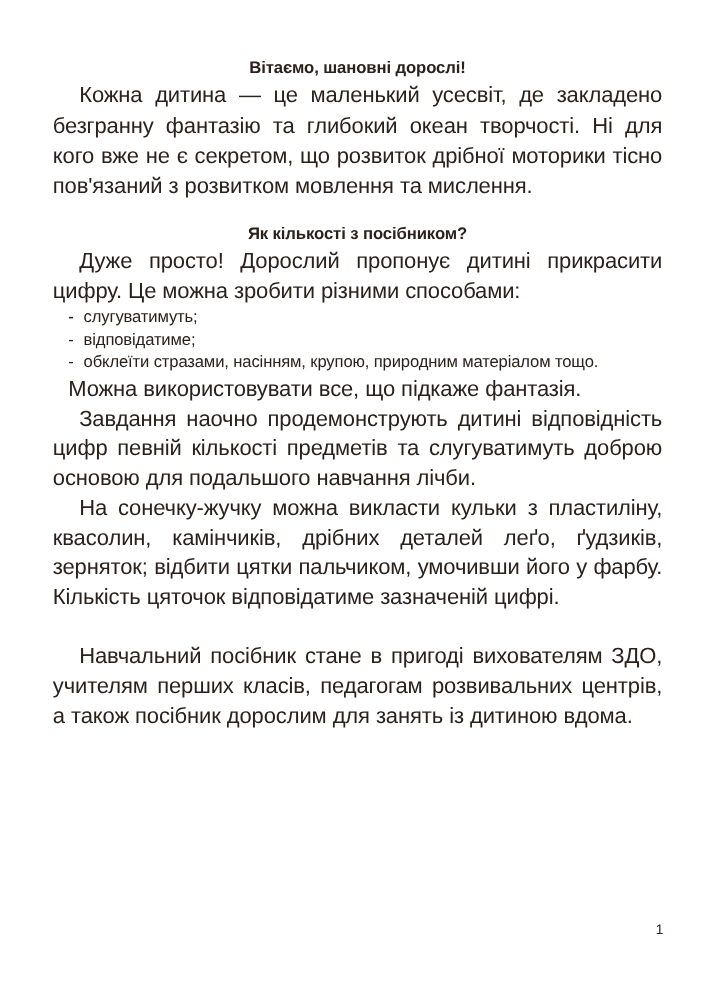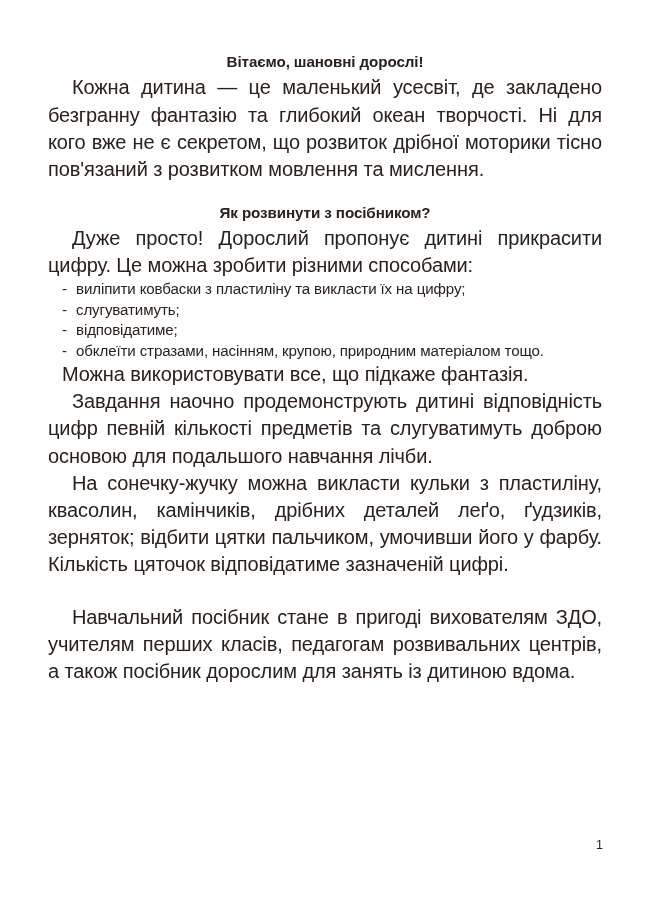--- a/index.html
+++ b/index.html
@@ -95,28 +95,27 @@
 <body>
 
 <div class="page">
   <div class="content">
 
     <h1 class="heading">Вітаємо, шановні дорослі!</h1>
 
     <p class="para">Кожна дитина — це маленький усесвіт, де закладено безгранну фантазію та глибокий океан творчості. Ні для кого вже не є секретом, що розвиток дрібної моторики тісно пов'язаний з розвитком мовлення та мислення.</p>
 
 
-    <h2 class="heading second">Як розвинути з посібником?</h2>
+    <h2 class="heading second">Як кількості з посібником?</h2>
 
     <p class="para">Дуже просто! Дорослий пропонує дитині прикрасити цифру. Це можна зробити різними способами:</p>
 
     <ul class="bullets">
       <li>
         <span class="dash">-</span>
-        <span>виліпити ковбаски з пластиліну та викласти їх на цифру;</span>
       </li>
       <li>
         <span class="dash">-</span>
         <span>слугуватимуть;</span>
       </li>
       <li>
         <span class="dash">-</span>
         <span>відповідатиме;</span>
       </li>
       <li class="wrap">

